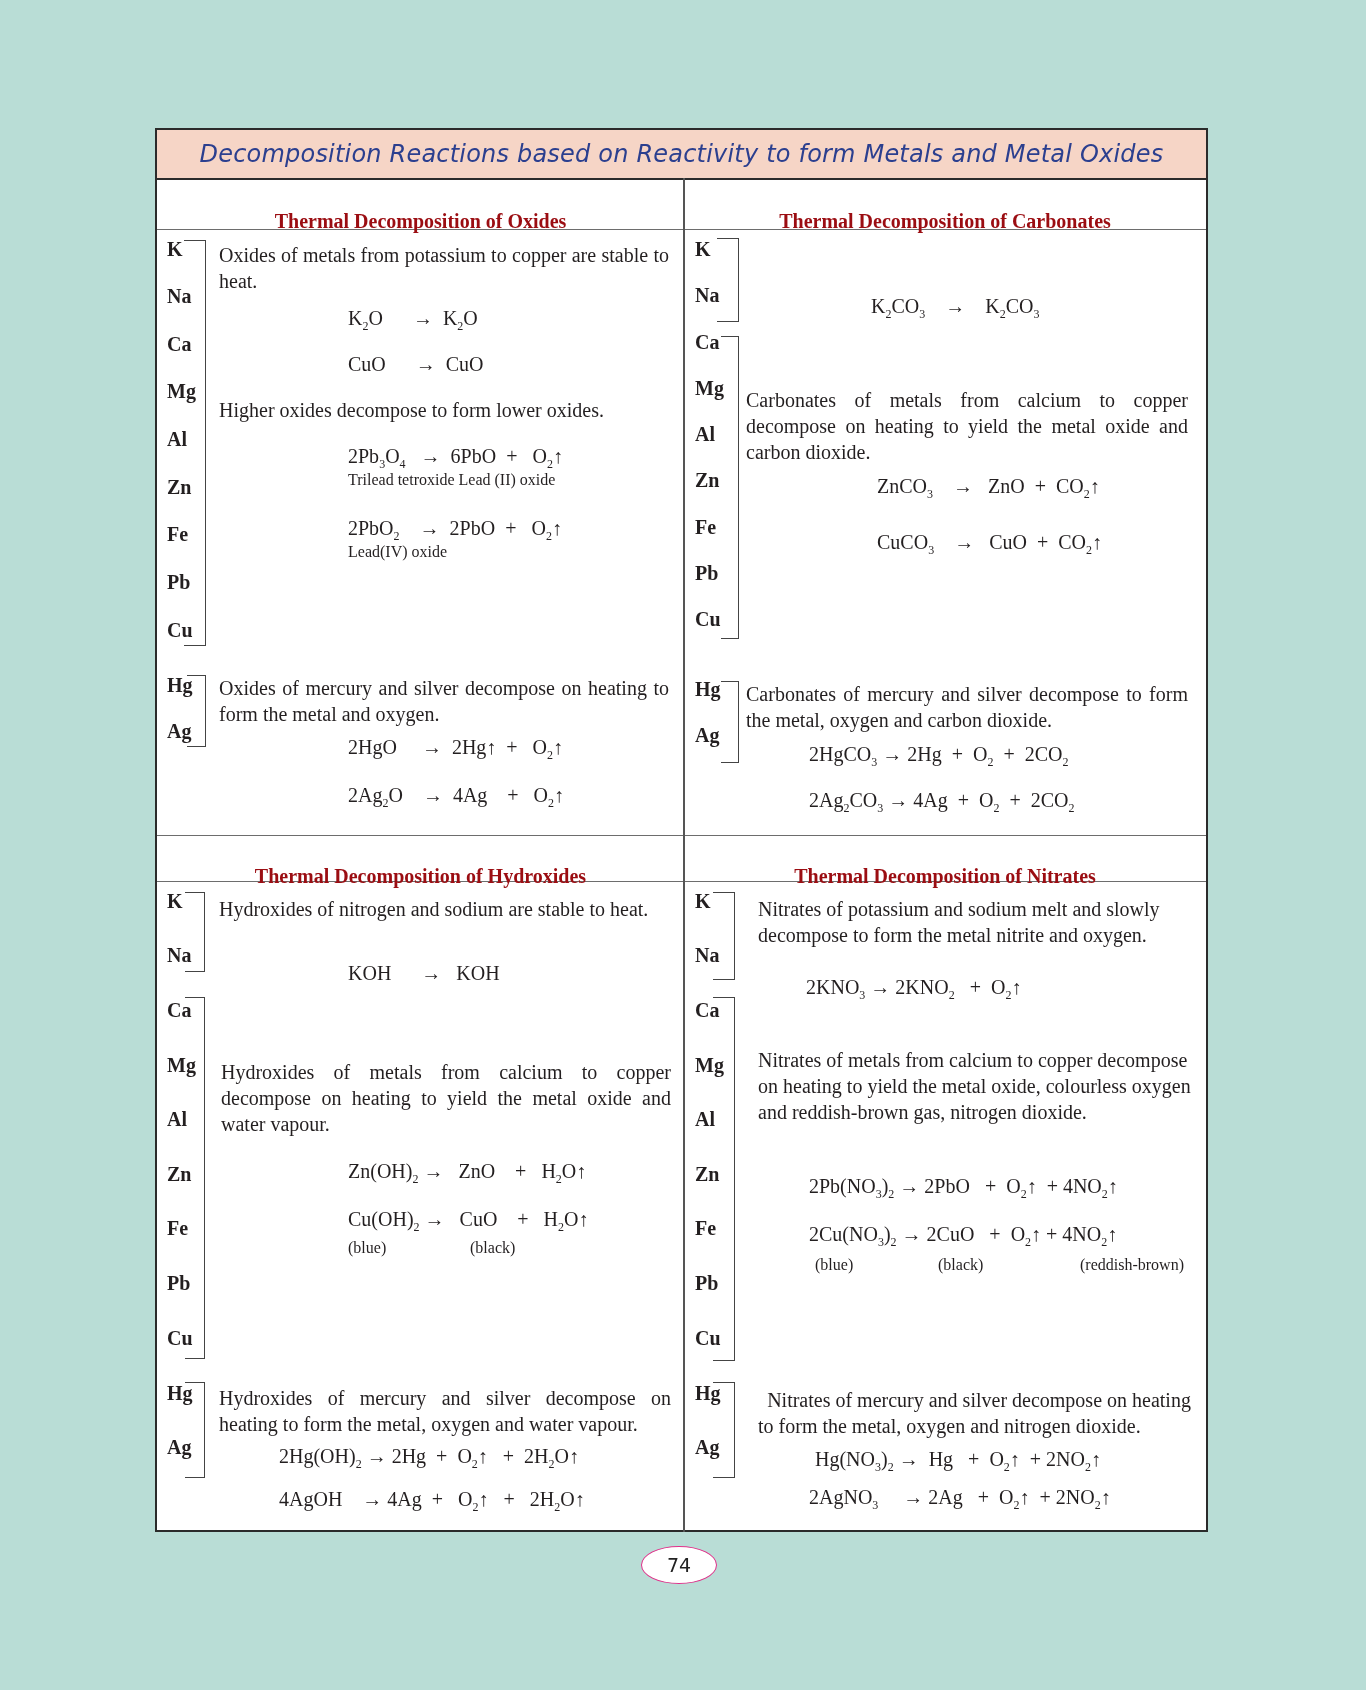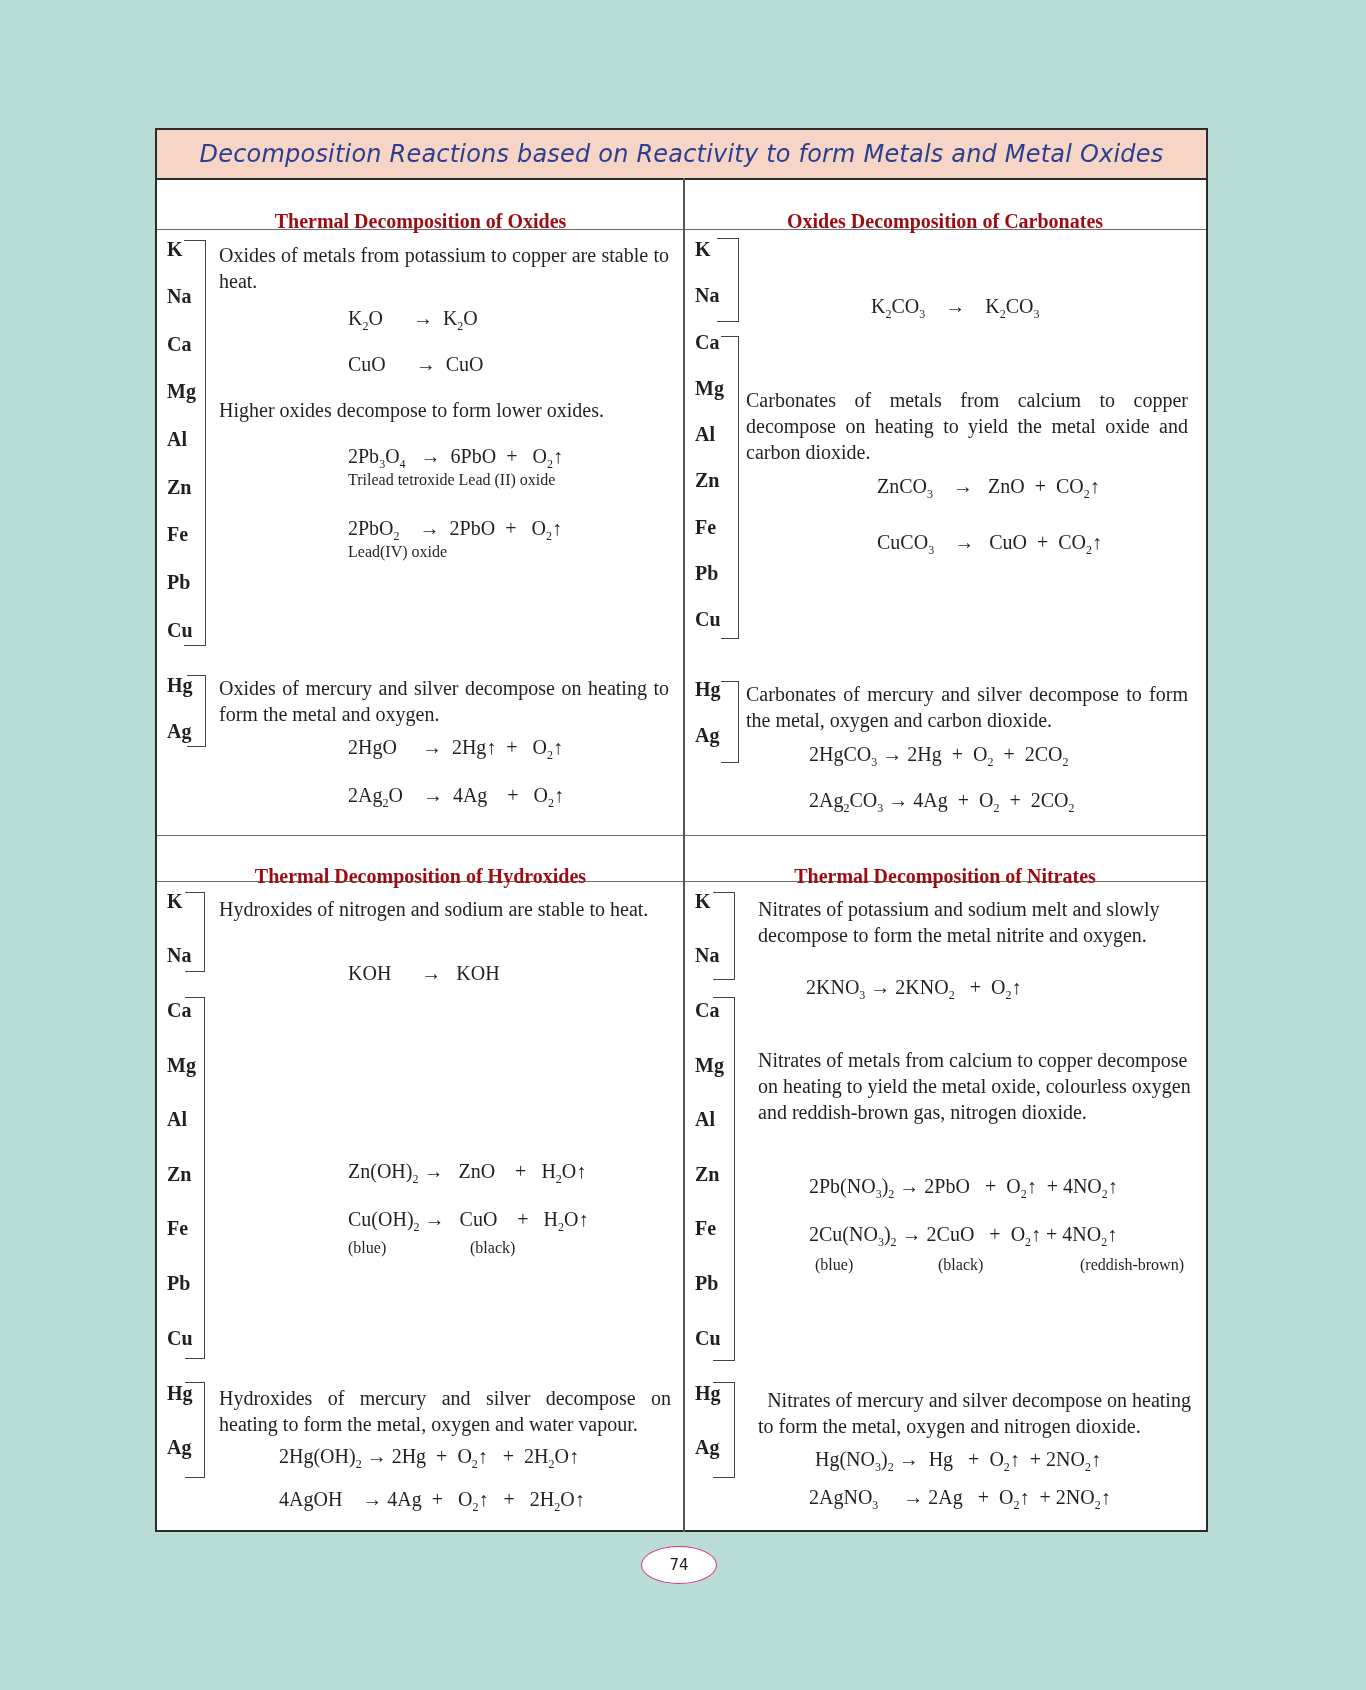--- a/index.html
+++ b/index.html
@@ -66,34 +66,34 @@
   }
   .eq sub { font-size: 12px; vertical-align: -5px; line-height: 0; }
   .note {
     position: absolute; font-size: 16px; white-space: pre;
   }
   .page-num {
     position: absolute; left: 641px; top: 1546px; width: 76px; height: 38px;
     border: 1.5px solid #e0308a; border-radius: 50%; background: #fff;
     box-sizing: border-box;
     display: flex; align-items: center; justify-content: center;
-    font-family: "DejaVu Sans", sans-serif; font-size: 15px; color: #222;
+    font-family: "DejaVu Sans", sans-serif; font-size: 19px; color: #222;
   }
 </style>
 </head>
 <body>
 
 <div class="page-table">
   <div class="title-row">
     <span class="title-text">Decomposition Reactions based on Reactivity to form Metals and Metal Oxides</span>
   </div>
 
   <div class="sub-row r1">
     <div class="sub-cell left">Thermal Decomposition of Oxides</div>
-    <div class="sub-cell right">Oxides Decomposition of Carbonates</div>
+    <div class="sub-cell right">Thermal Decomposition of Carbonates</div>
   </div>
   <div class="vdivider" style="top:48px;height:51px;"></div>
   <div class="vdivider" style="top:99px;height:606px;"></div>
 
   <div class="sub-row r2">
     <div class="sub-cell left">Thermal Decomposition of Hydroxides</div>
     <div class="sub-cell right">Thermal Decomposition of Nitrates</div>
   </div>
   <div class="vdivider" style="top:705px;height:47px;"></div>
   <div class="vdivider" style="top:752px;height:650px;"></div>
@@ -162,20 +162,21 @@
     <div class="el" style="left:10px;top:335px">Fe</div>
     <div class="el" style="left:10px;top:390px">Pb</div>
     <div class="el" style="left:10px;top:445px">Cu</div>
     <div class="bracket" style="left:28px;top:115px;width:20px;height:362px"></div>
     <div class="el" style="left:10px;top:500px">Hg</div>
     <div class="el" style="left:10px;top:554px">Ag</div>
     <div class="bracket" style="left:28px;top:500px;width:20px;height:96px"></div>
 
     <div class="para" style="left:62px;top:14px;width:450px">Hydroxides of nitrogen and sodium are stable to heat.</div>
     <div class="eq" style="left:191px;top:79px">KOH      →   KOH</div>
+    <div class="para" style="left:64px;top:177px;width:450px">Hydroxides of metals from calcium to copper decompose on heating to yield the metal oxide and water vapour.</div>
     <div class="eq" style="left:191px;top:277px">Zn(OH)<sub>2</sub> →   ZnO    +   H<sub>2</sub>O↑</div>
     <div class="eq" style="left:191px;top:325px">Cu(OH)<sub>2</sub> →   CuO    +   H<sub>2</sub>O↑</div>
     <div class="note" style="left:191px;top:357px">(blue)</div>
     <div class="note" style="left:313px;top:357px">(black)</div>
     <div class="para" style="left:62px;top:503px;width:452px">Hydroxides of mercury and silver decompose on heating to form the metal, oxygen and water vapour.</div>
     <div class="eq" style="left:122px;top:562px">2Hg(OH)<sub>2</sub> → 2Hg  +  O<sub>2</sub>↑   +  2H<sub>2</sub>O↑</div>
     <div class="eq" style="left:122px;top:605px">4AgOH    → 4Ag  +   O<sub>2</sub>↑   +   2H<sub>2</sub>O↑</div>
   </div>
 
   <div class="cell lr">

